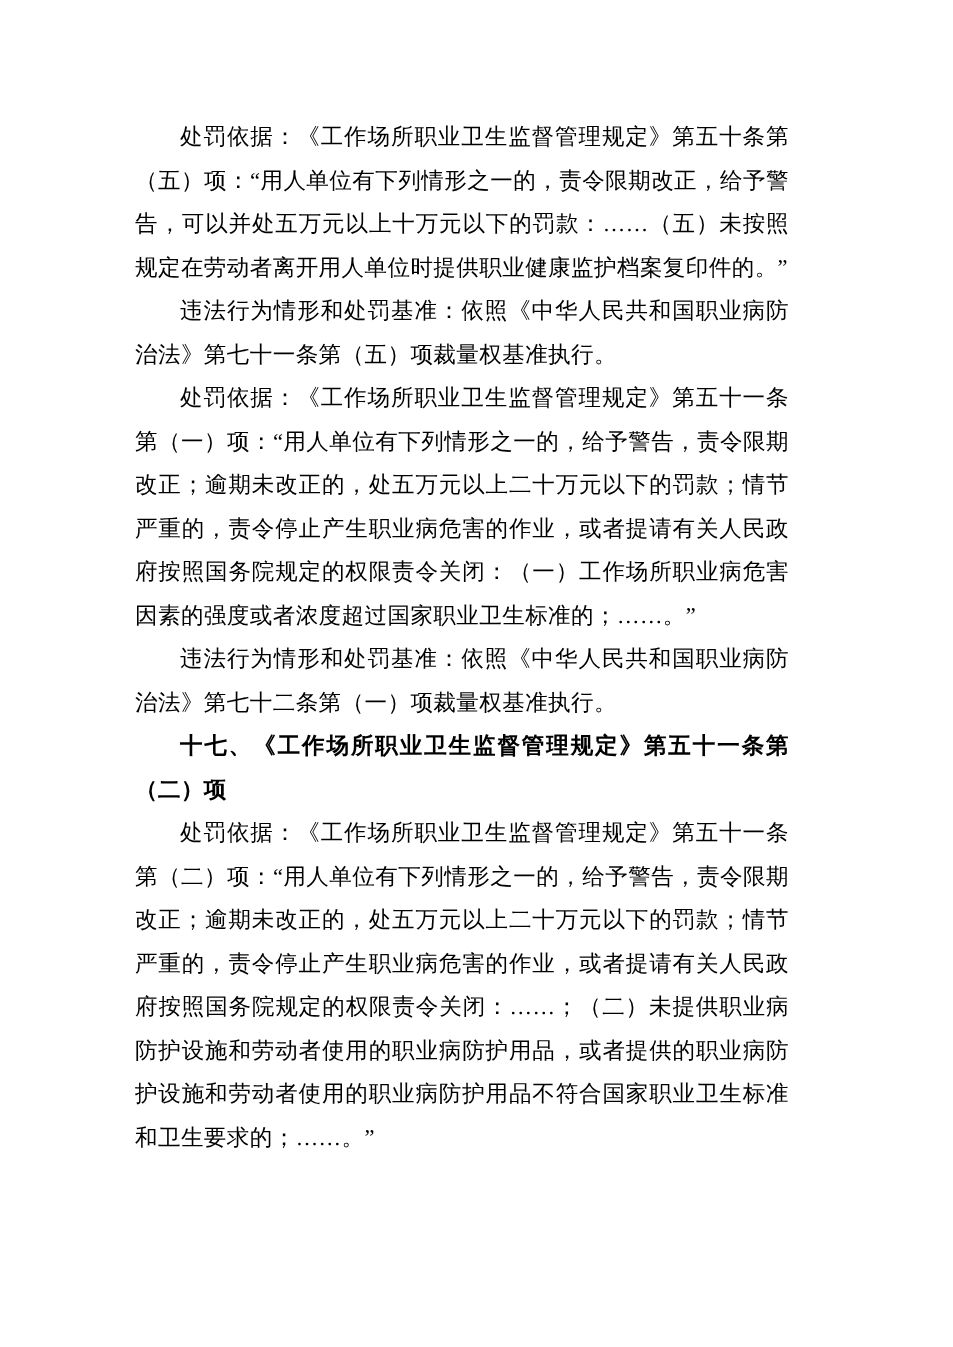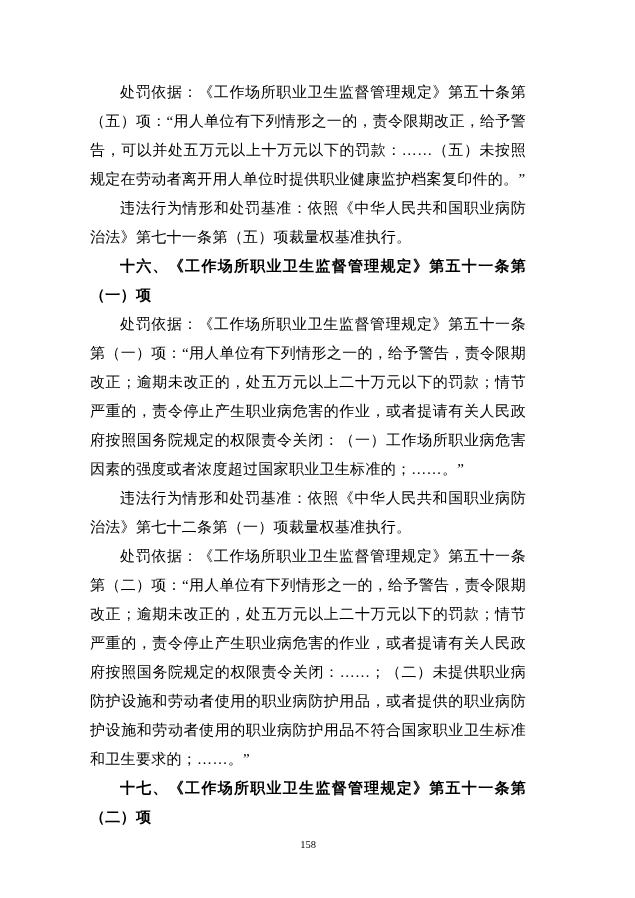--- a/index.html
+++ b/index.html
@@ -43,20 +43,18 @@
       font-size: 10.5px;
       line-height: 14px;
     }
   </style>
 </head>
 <body>
 
 <div class="sheet">
   <p class="para">处罚依据：《工作场所职业卫生监督管理规定》第五十条第（五）项：“用人单位有下列情形之一的，责令限期改正，给予警告，可以并处五万元以上十万元以下的罚款：……（五）未按照规定在劳动者离开用人单位时提供职业健康监护档案复印件的。”</p>
   <p class="para">违法行为情形和处罚基准：依照《中华人民共和国职业病防治法》第七十一条第（五）项裁量权基准执行。</p>
-  <p class="para heading">十六、《工作场所职业卫生监督管理规定》第五十一条第（一）项</p>
   <p class="para">处罚依据：《工作场所职业卫生监督管理规定》第五十一条第（一）项：“用人单位有下列情形之一的，给予警告，责令限期改正；逾期未改正的，处五万元以上二十万元以下的罚款；情节严重的，责令停止产生职业病危害的作业，或者提请有关人民政府按照国务院规定的权限责令关闭：（一）工作场所职业病危害因素的强度或者浓度超过国家职业卫生标准的；……。”</p>
   <p class="para">违法行为情形和处罚基准：依照《中华人民共和国职业病防治法》第七十二条第（一）项裁量权基准执行。</p>
+  <p class="para heading">十七、《工作场所职业卫生监督管理规定》第五十一条第（二）项</p>
   <p class="para">处罚依据：《工作场所职业卫生监督管理规定》第五十一条第（二）项：“用人单位有下列情形之一的，给予警告，责令限期改正；逾期未改正的，处五万元以上二十万元以下的罚款；情节严重的，责令停止产生职业病危害的作业，或者提请有关人民政府按照国务院规定的权限责令关闭：……；（二）未提供职业病防护设施和劳动者使用的职业病防护用品，或者提供的职业病防护设施和劳动者使用的职业病防护用品不符合国家职业卫生标准和卫生要求的；……。”</p>
-  <p class="para heading">十七、《工作场所职业卫生监督管理规定》第五十一条第（二）项</p>
 
-  <div class="page-number">158</div>
 </div>
 
 </body></html>

